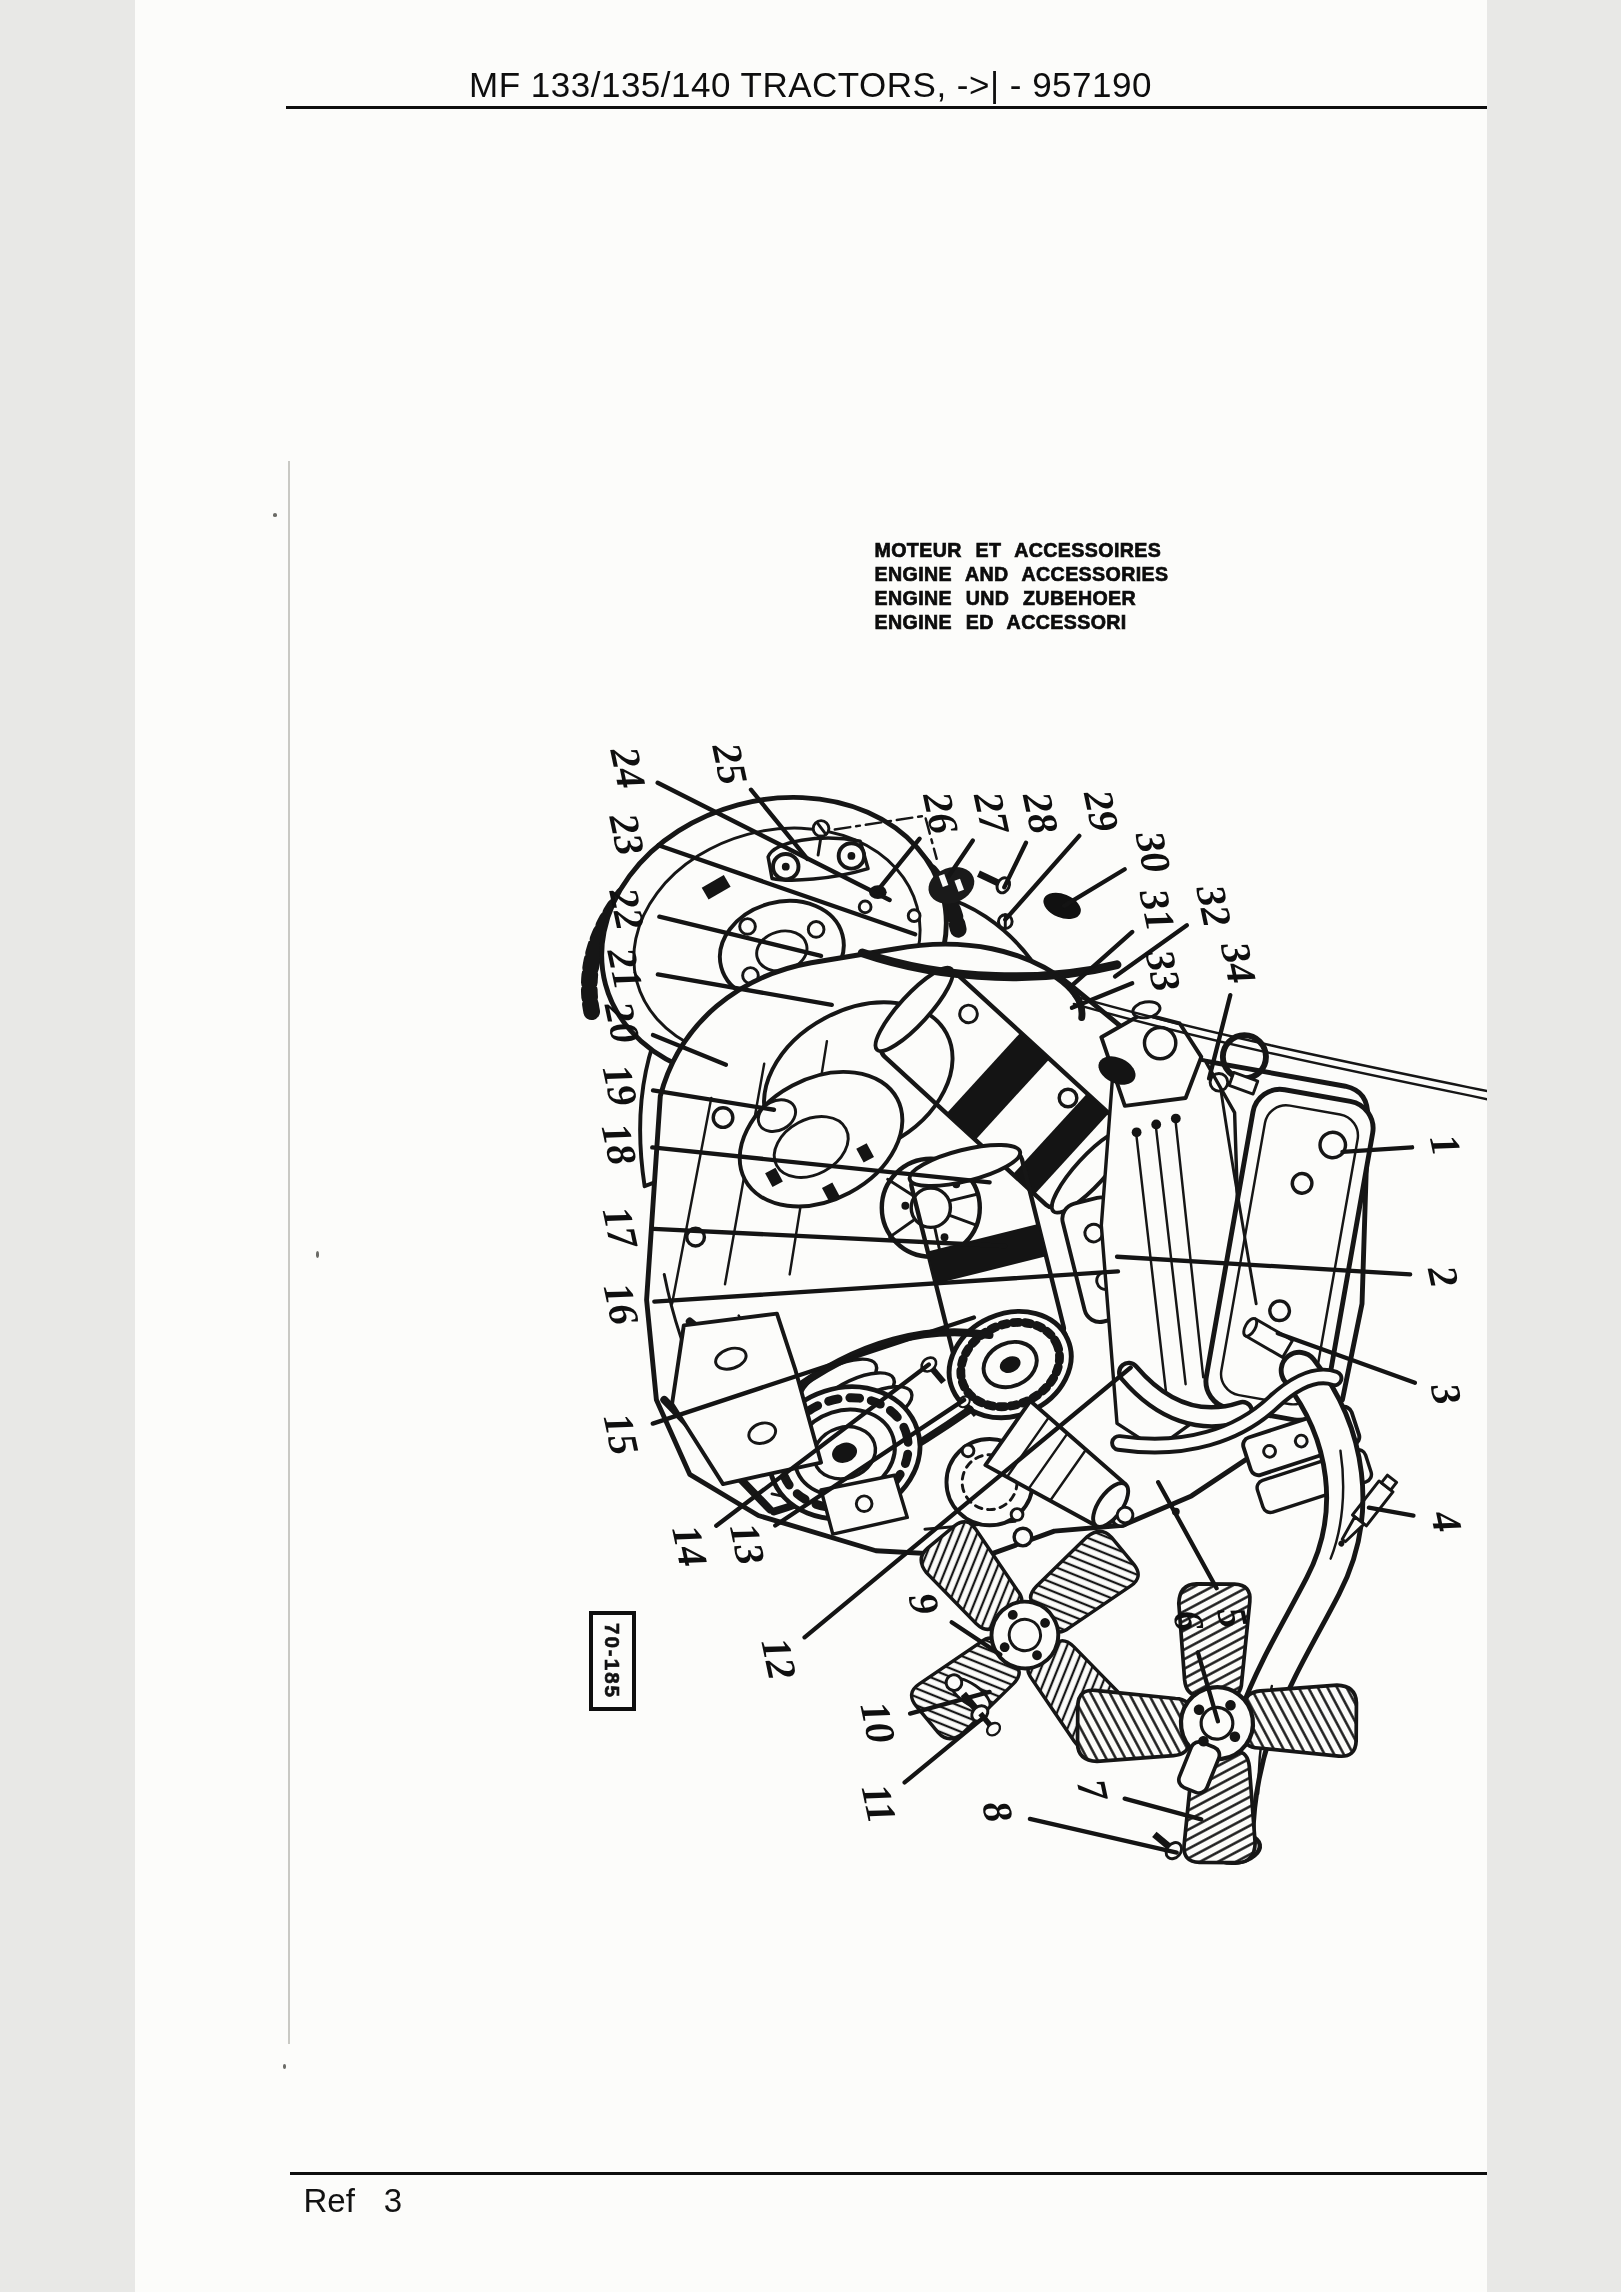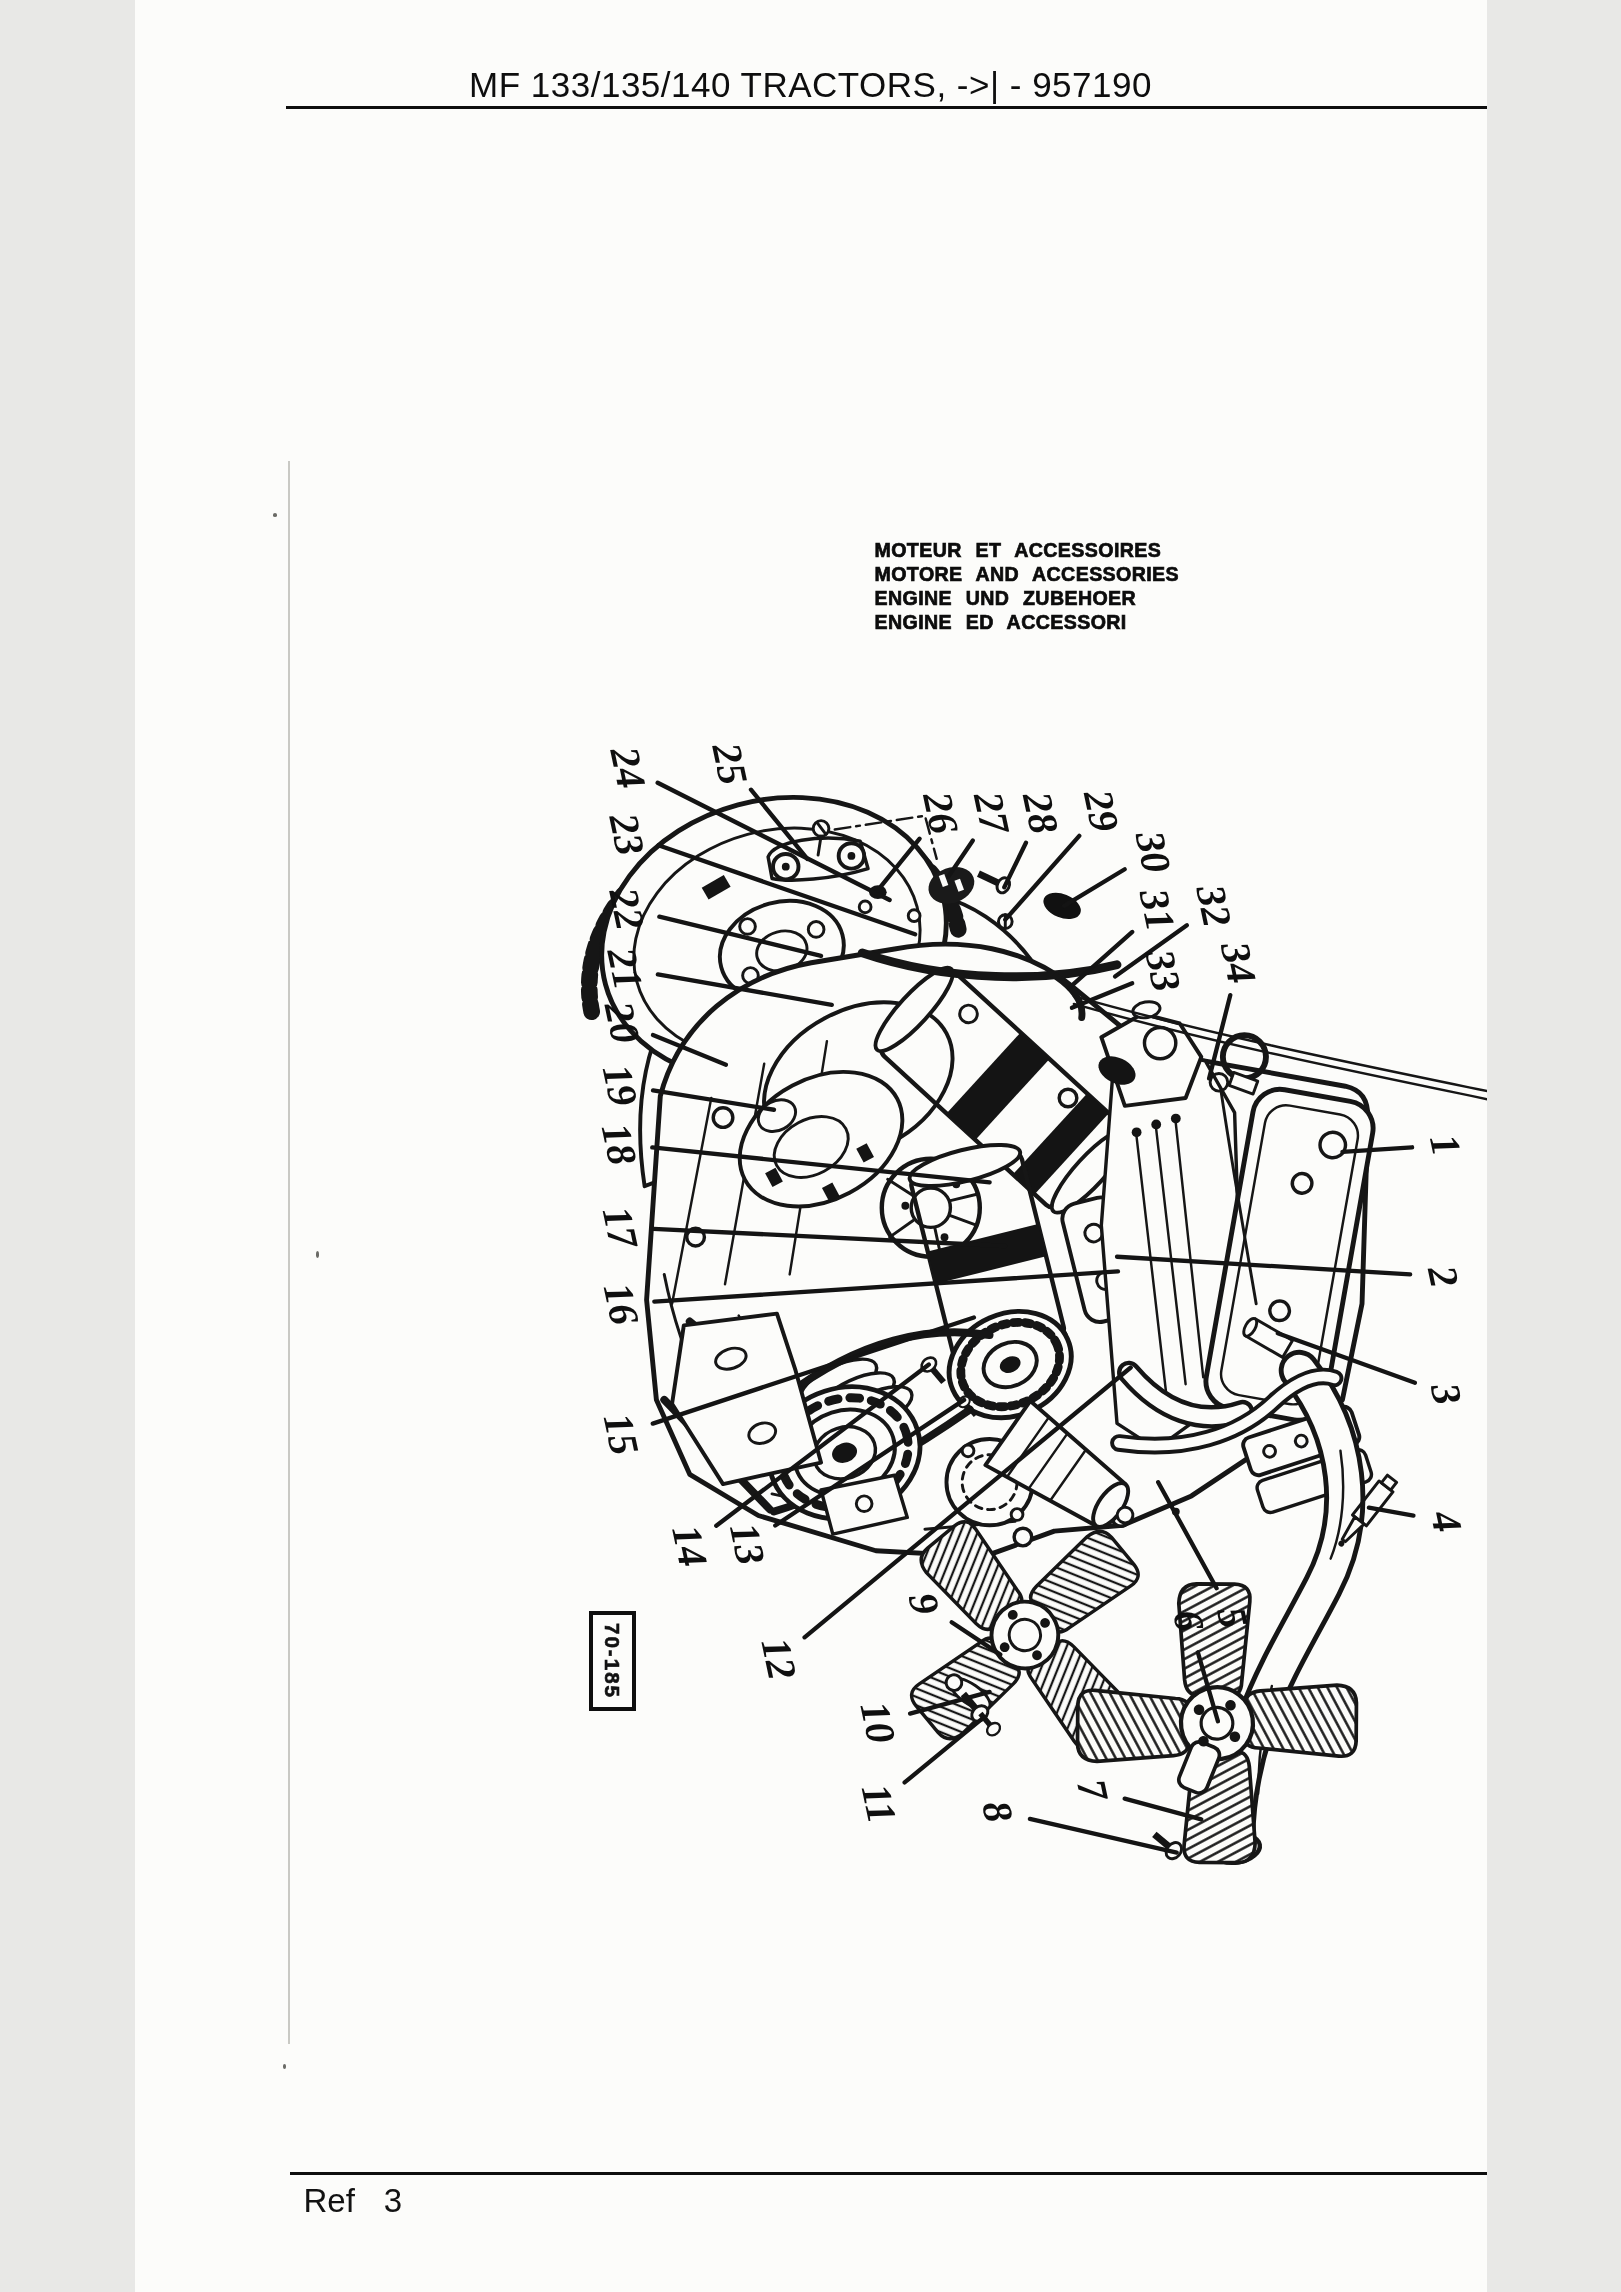--- a/index.html
+++ b/index.html
@@ -51,21 +51,21 @@
 <body>
 
 <div class="page">
 
   <div class="header-title">MF 133/135/140 TRACTORS, -&gt;| - 957190</div>
   <div class="header-rule"></div>
   <div class="corner-num">3</div>
 
   <div class="title-block">
     <div>MOTEUR ET ACCESSOIRES</div>
-    <div>MOTORE AND ACCESSORIES</div>
+    <div>ENGINE AND ACCESSORIES</div>
     <div>ENGINE UND ZUBEHOER</div>
     <div>ENGINE ED ACCESSORI</div>
   </div>
 
   <div class="crease"></div>
   <div class="speck" style="left:138px;top:513px;width:4.9px;height:3.9px;"></div>
   <div class="speck" style="left:181px;top:1251px;width:3.9px;height:6.9px;"></div>
   <div class="speck" style="left:148px;top:2064px;width:3.9px;height:4.9px;"></div>
 
   <svg class="figure-svg" viewBox="0 0 1654 2339">

